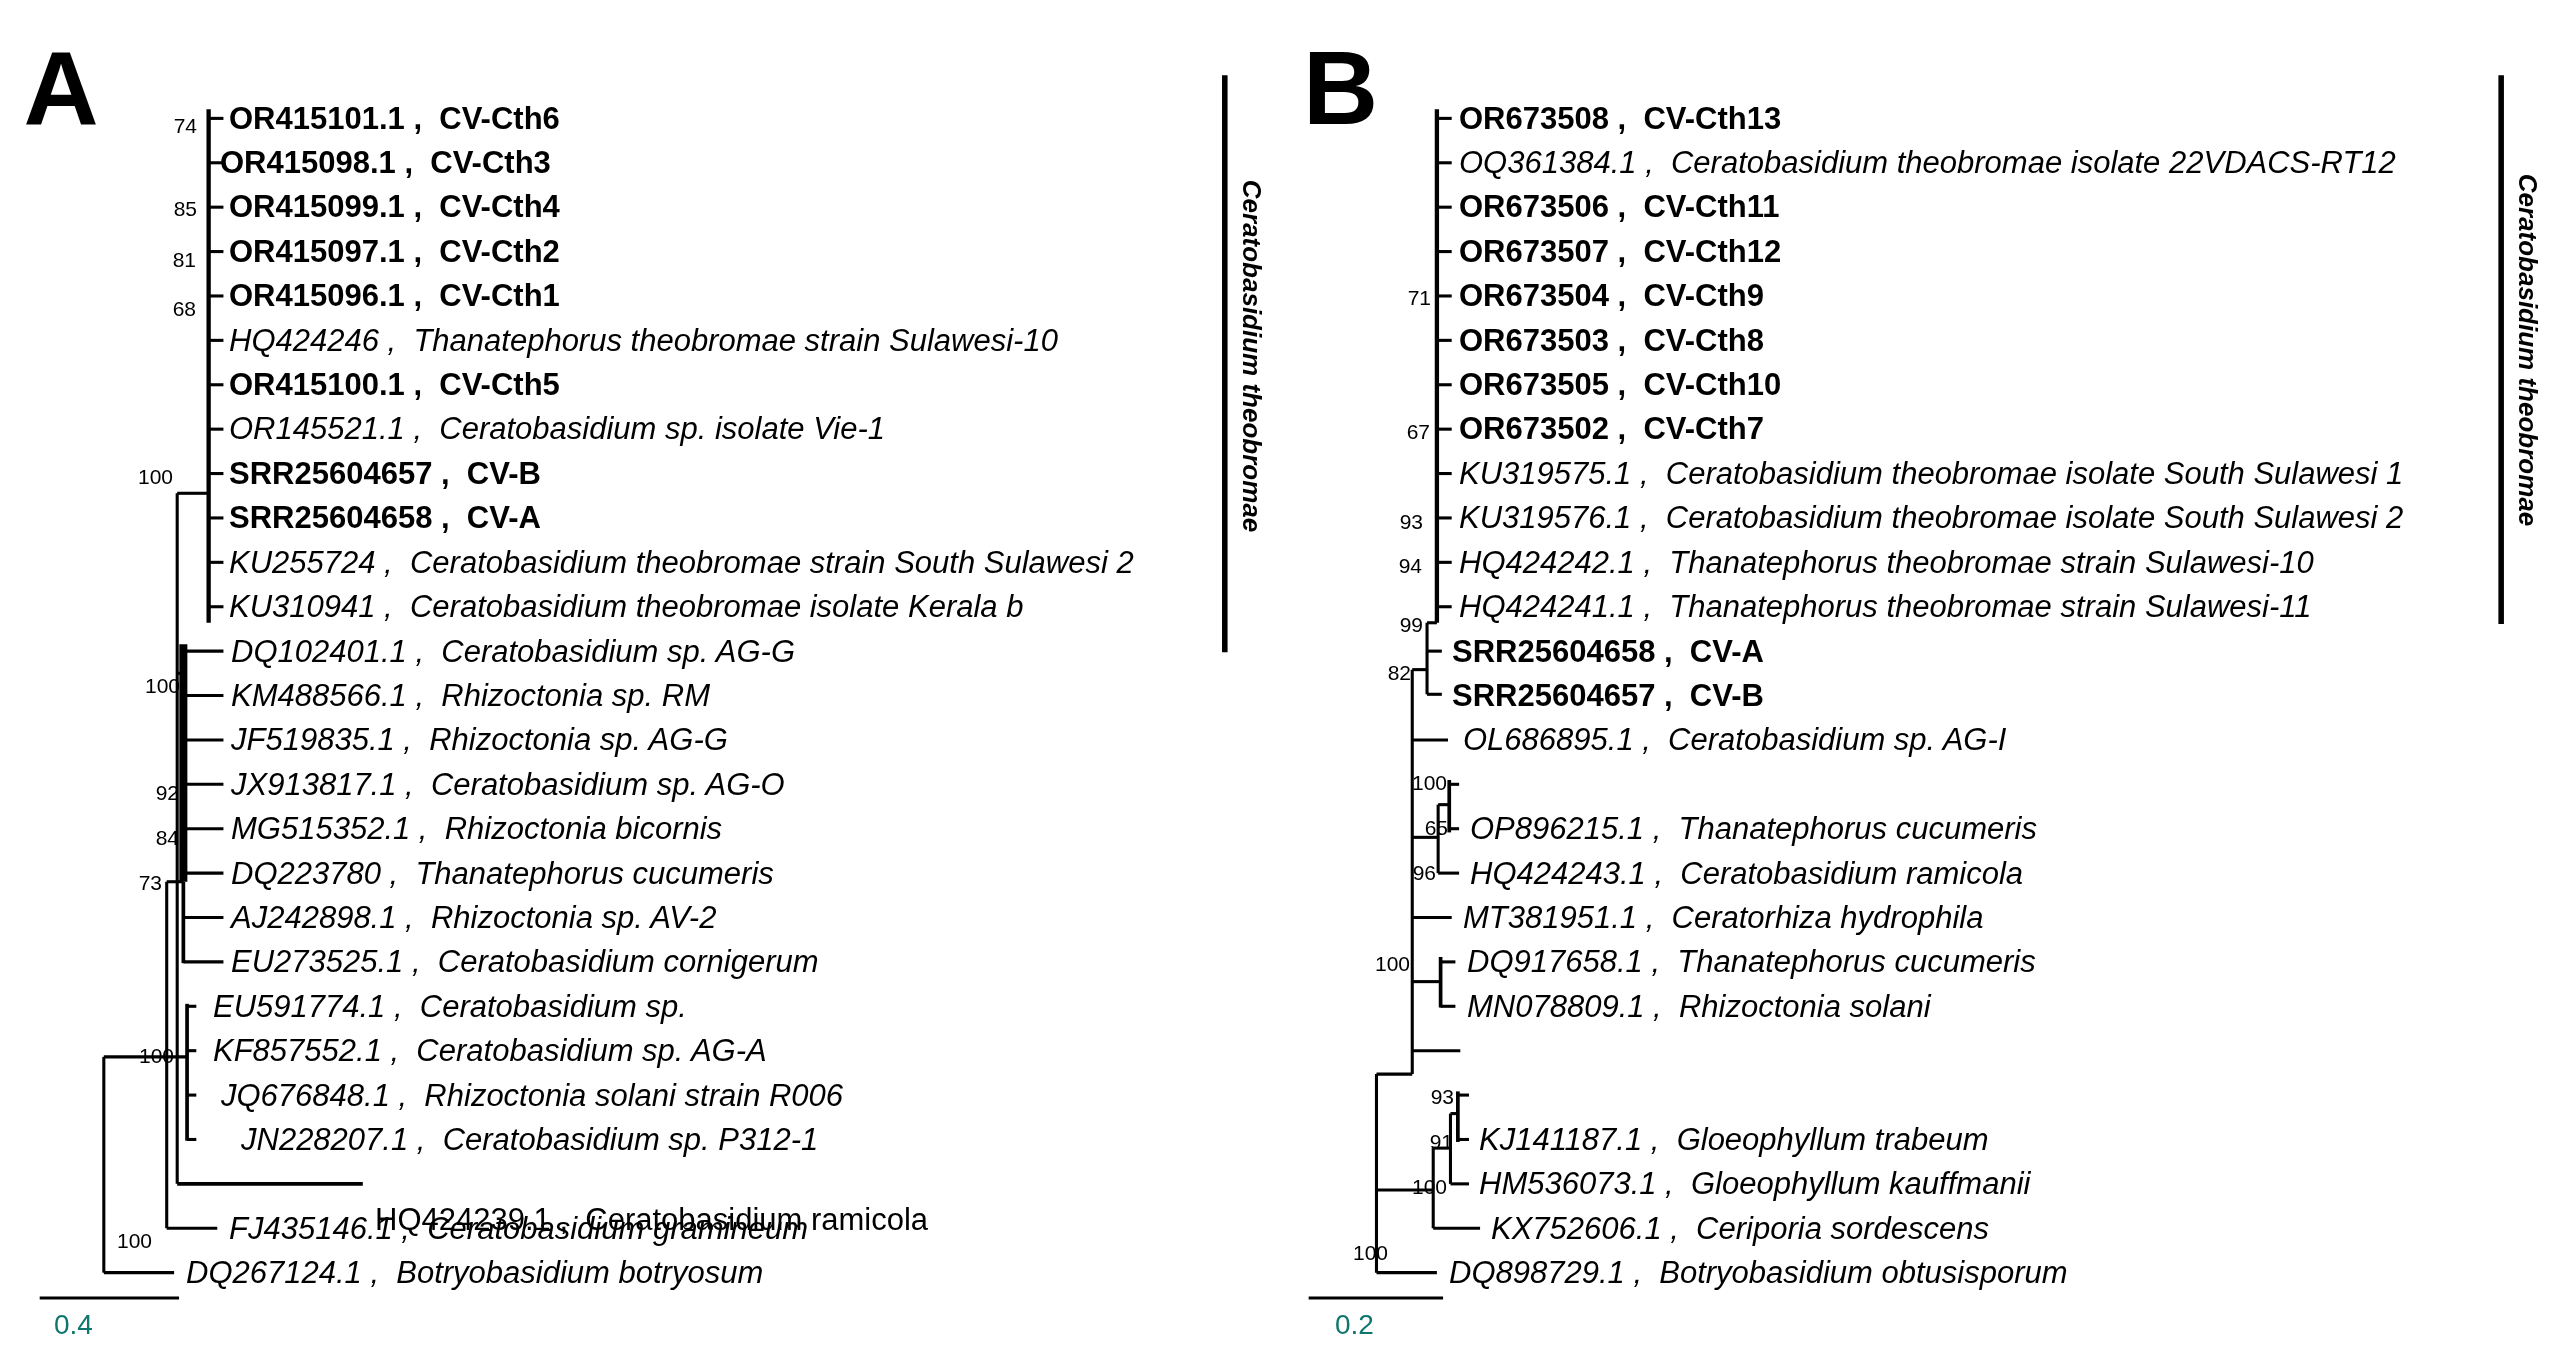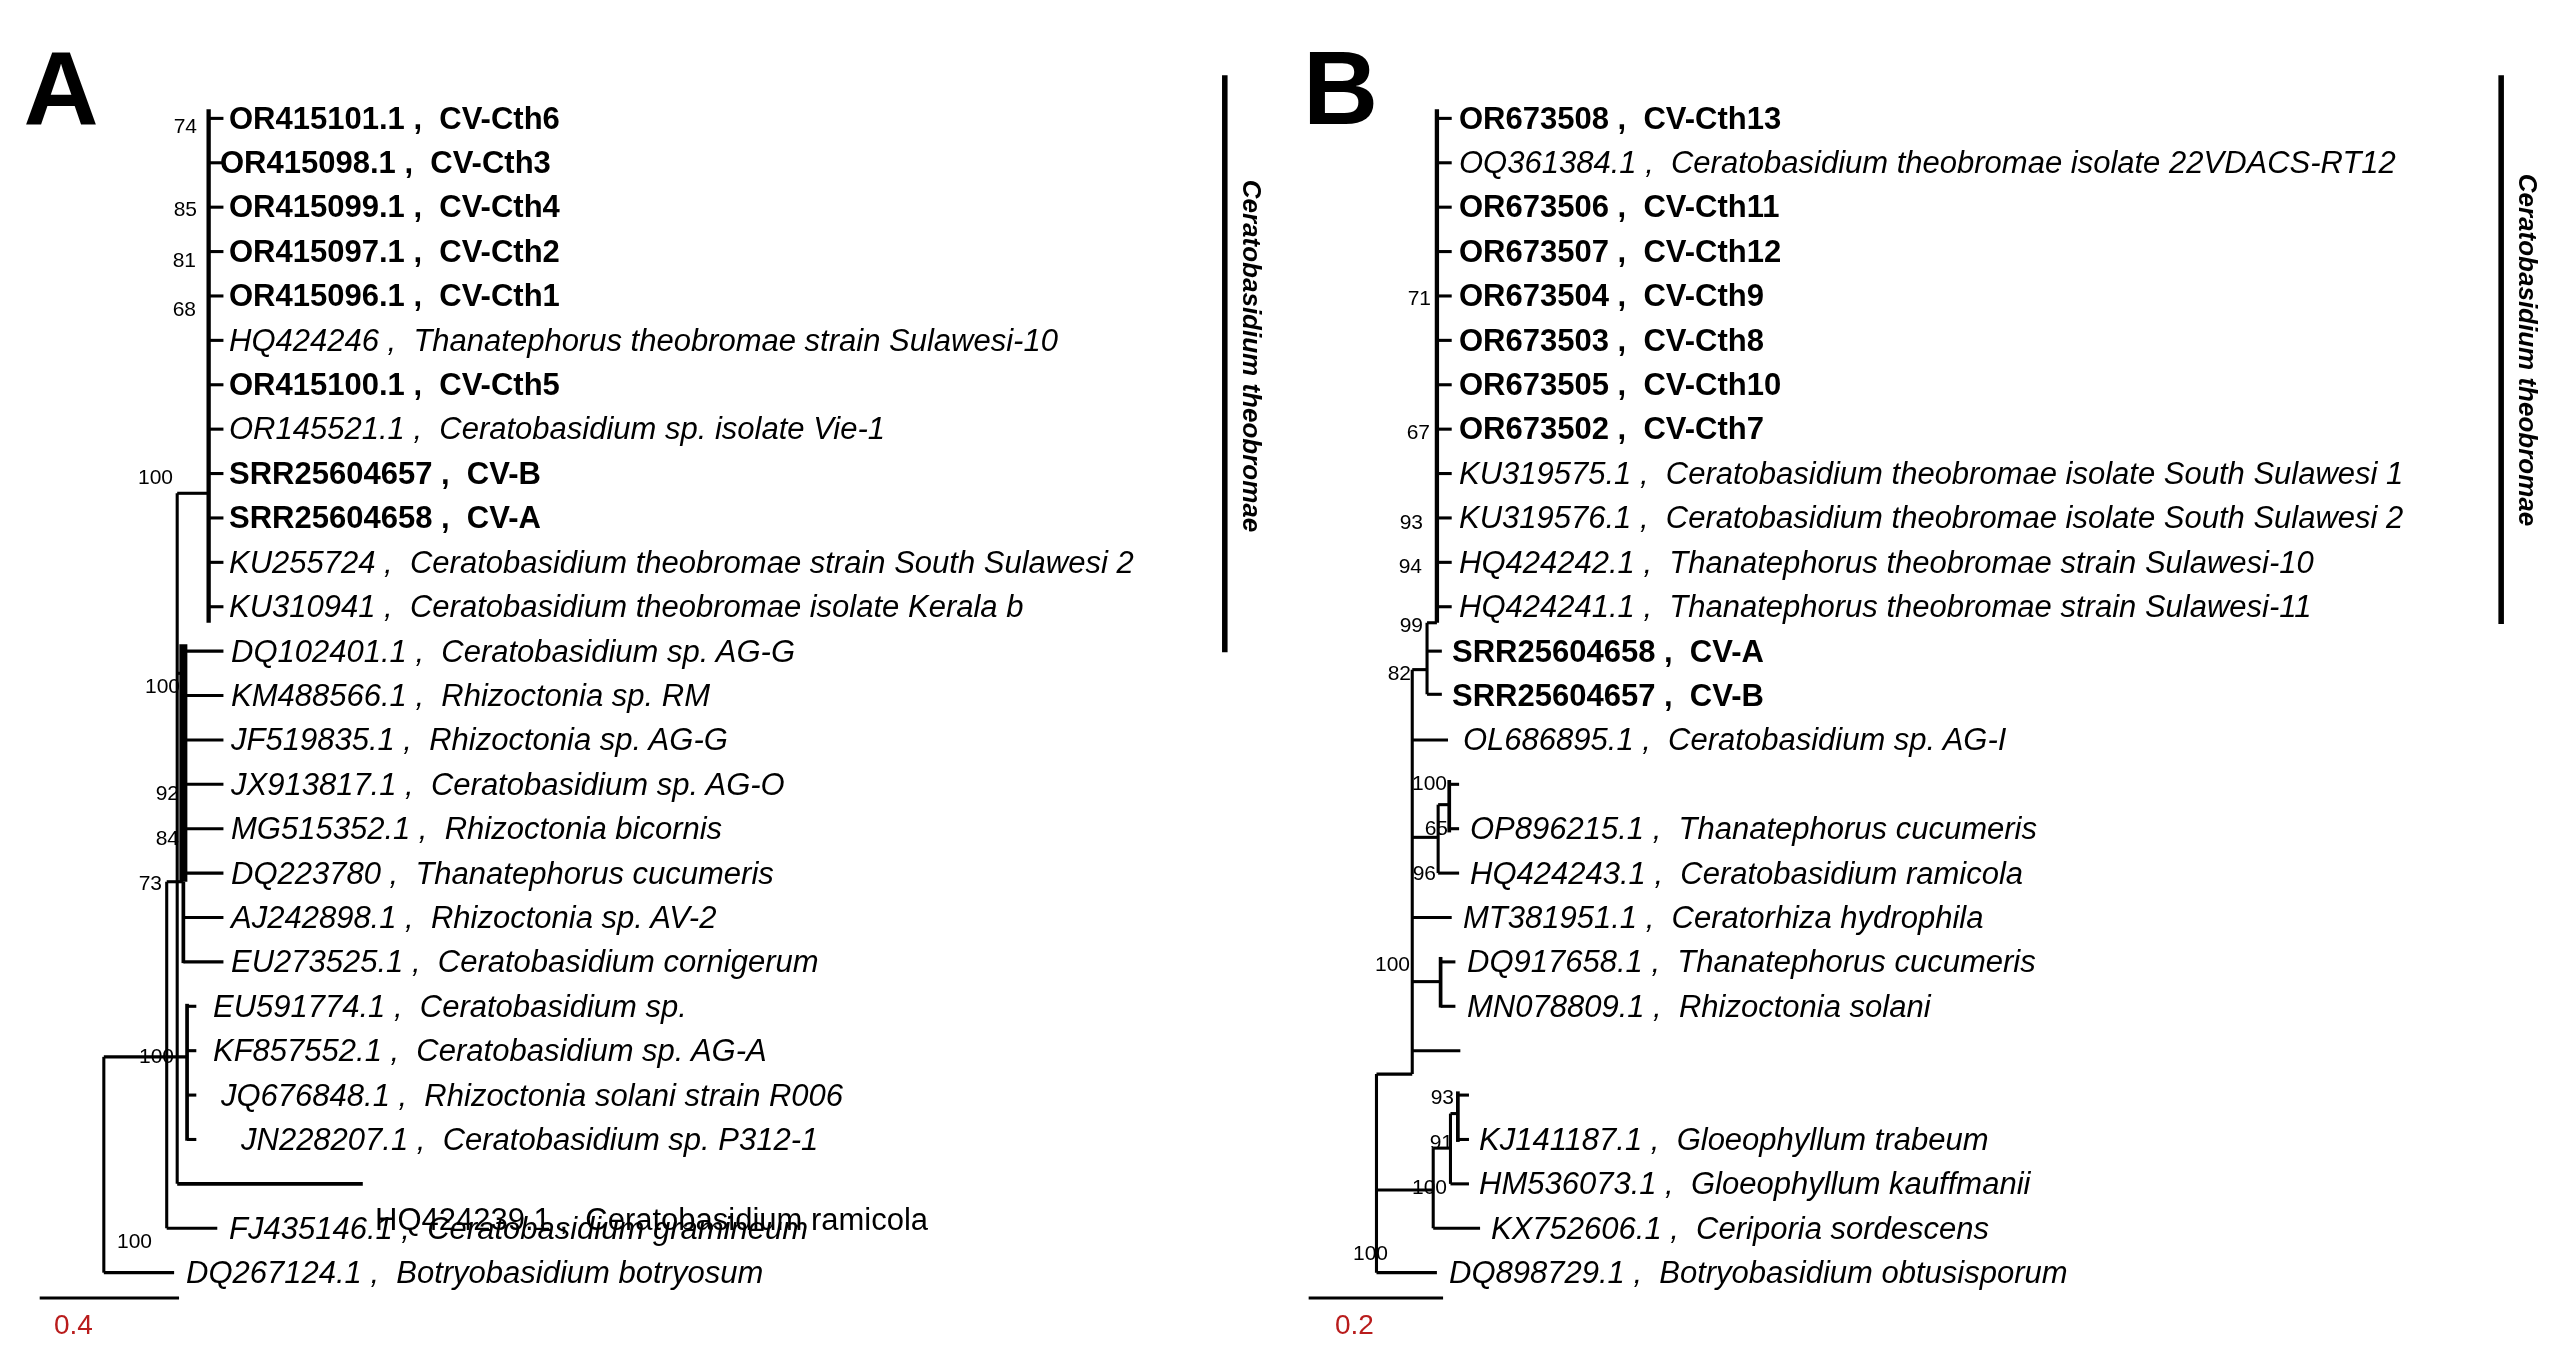--- a/index.html
+++ b/index.html
@@ -37,21 +37,21 @@
     position:absolute;
     writing-mode:vertical-rl;
     transform:translateY(-50%);
     font-size:26px;font-weight:bold;font-style:italic;
     white-space:nowrap;
     color:#000;
   }
   .scale-label{
     position:absolute;
     font-size:28px;line-height:31px;
-    color:#b91c1c;
+    color:#0f766e;
   }
 </style>
 </head>
 <body>
 
 <div id="figure" style="width: 2576px; height: 1367px; background: rgb(255, 255, 255);">
   <svg id="tree-lines" xmlns="http://www.w3.org/2000/svg" viewBox="0 0 4177 2217">
       <line x1="338" y1="177" x2="338" y2="1010" stroke="#000000" stroke-width="7"></line>
       <line x1="338" y1="192" x2="362" y2="192" stroke="#000000" stroke-width="5"></line>
       <line x1="338" y1="264" x2="362" y2="264" stroke="#000000" stroke-width="5"></line>

